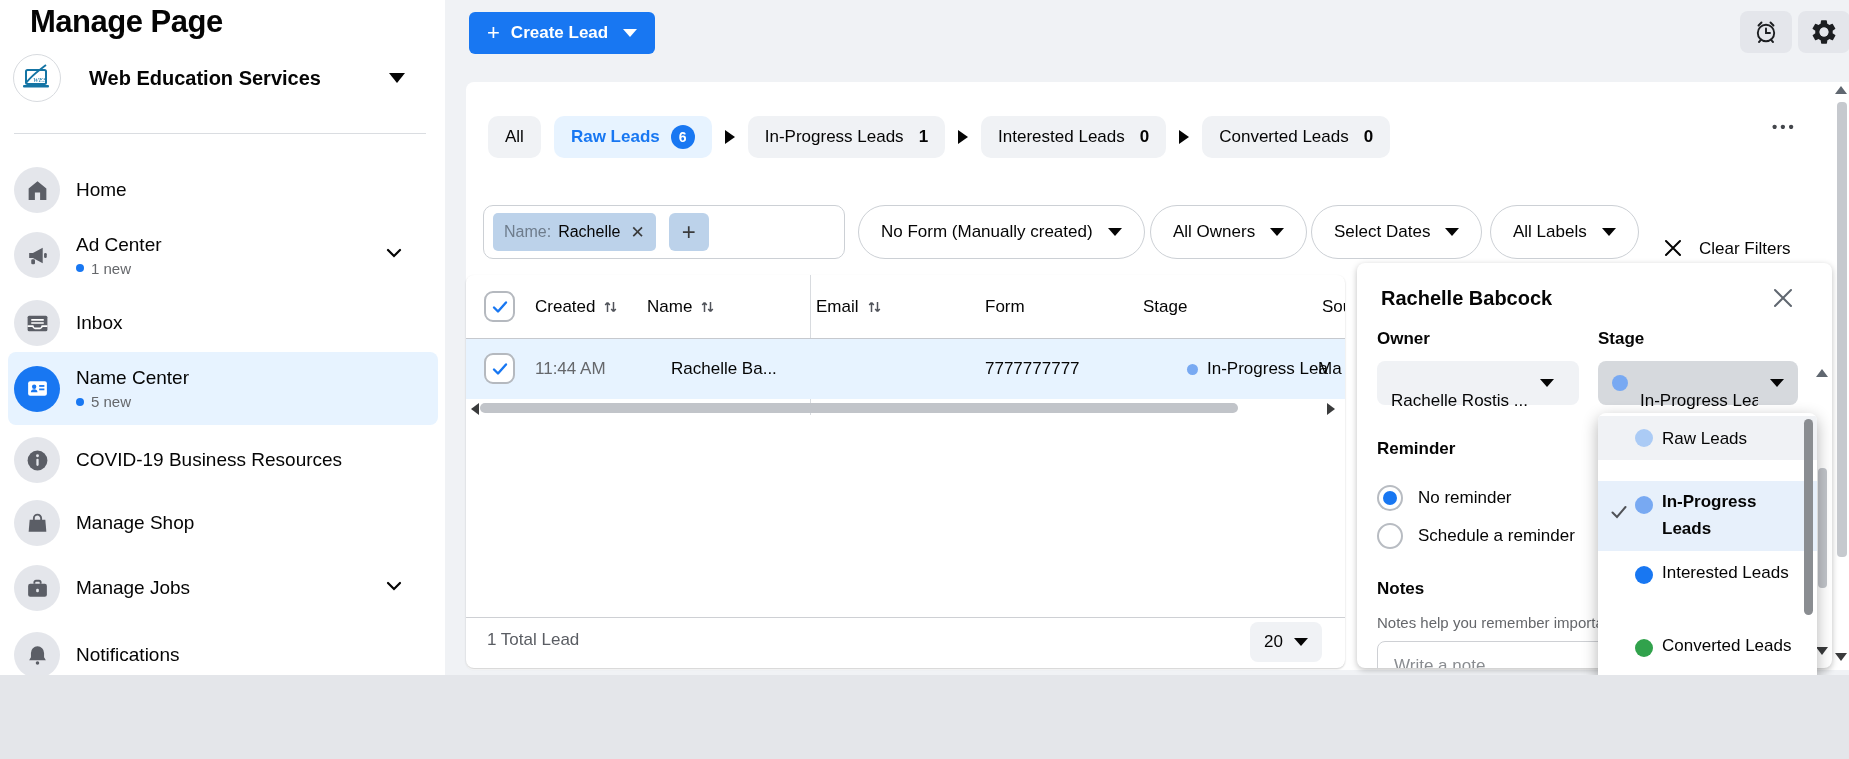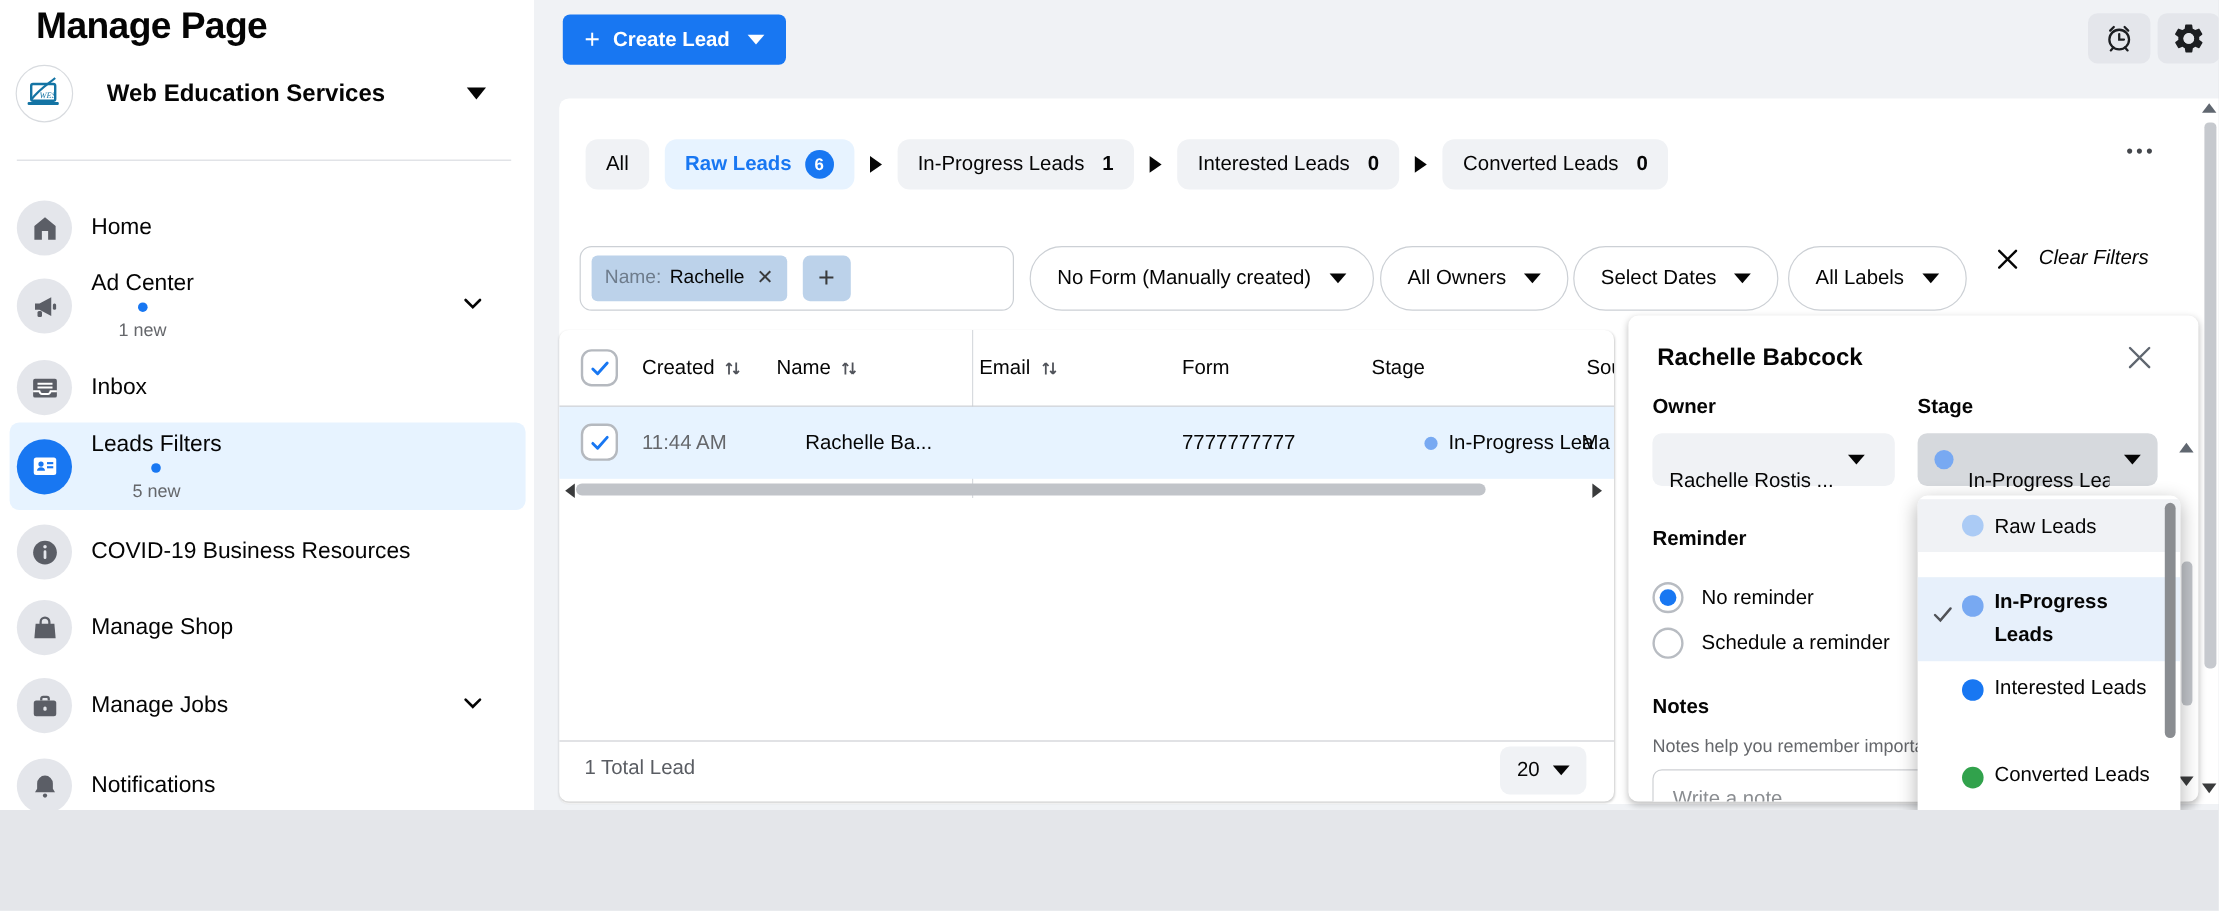--- a/index.html
+++ b/index.html
@@ -20,21 +20,21 @@
   .caret-dn { width:0; height:0; border-left:8px solid transparent; border-right:8px solid transparent; border-top:10px solid #050505; }
   .page-caret { position:absolute; right:18px; top:21px; }
   .sb-div { position:absolute; left:14px; width:412px; height:1px; background:#DADDE1; }
   .sb-item { position:absolute; left:8px; width:430px; border-radius:8px; display:flex; align-items:center; }
   .sb-item.active { background:#E7F3FF; }
   .sb-ico { width:46px; height:46px; border-radius:50%; background:#E4E6EB; display:flex; align-items:center; justify-content:center; margin-left:6px; flex:0 0 auto; }
   .sb-ico svg { width:25px; height:25px; }
   .sb-ico.blue { background:#1877F2; }
   .sb-txt { margin-left:16px; }
   .sb-label { font-size:19px; font-weight:500; }
-  .sb-sub { display:flex; align-items:center; gap:7px; margin-top:4px; font-size:15px; color:#65676B;flex-direction:column; }
+  .sb-sub { display:flex; align-items:center; gap:7px; margin-top:4px; font-size:15px; color:#65676B; }
   .sb-sub .dot { width:8px; height:8px; border-radius:50%; background:#1877F2; }
   .sb-chev { position:absolute; right:34px; }
   .icon-fill { fill:#5B5E66; }
 
   
   .create-btn { position:absolute; left:469px; top:12px; height:42px; padding:0 18px; background:#1877F2; border-radius:6px;
     display:flex; align-items:center; gap:11px; color:#fff; z-index:4; cursor:pointer; }
   .create-plus { font-size:22px; font-weight:400; line-height:1; }
   .create-label { font-size:17px; font-weight:700; }
   .create-caret { width:0; height:0; border-left:7px solid transparent; border-right:7px solid transparent; border-top:8px solid #fff; margin-left:4px; }
@@ -53,21 +53,21 @@
   .more-dots { position:absolute; left:1772px; top:118px; font-size:15px; letter-spacing:3px; color:#44474C; z-index:2; font-weight:700; }
 
   
   .token-box { position:absolute; left:483px; top:205px; width:362px; height:54px; border:1px solid #CCD0D5; border-radius:10px; background:#fff; display:flex; align-items:center; padding-left:9px; gap:13px; z-index:2; }
   .chip { height:38px; background:#BCD2EA; border-radius:5px; display:flex; align-items:center; padding:0 11px; gap:7px; font-size:16px; }
   .chip .fld { color:#6E7C8C; }
   .chip .x { font-size:17px; color:#3A3B3C; margin-left:3px; cursor:pointer; }
   .chip-add { width:40px; height:38px; background:#BCD2EA; border-radius:6px; display:flex; align-items:center; justify-content:center; font-size:24px; color:#3A3B3C; cursor:pointer; }
   .fpill { position:absolute; top:205px; height:54px; border:1px solid #CCD0D5; border-radius:27px; background:#fff; display:inline-flex; align-items:center; padding:0 22px; gap:15px; font-size:17px; z-index:2; cursor:pointer; white-space:nowrap; }
   .fpill .caret-dn { border-left-width:7px; border-right-width:7px; border-top-width:8px; }
-  .clear-filters { position:absolute; left:1662px; top:205px; height:54px; display:flex; align-items:flex-start; gap:15px; font-size:17px; z-index:2; cursor:pointer;font-style:italic; }
+  .clear-filters { position:absolute; left:1662px; top:205px; height:54px; display:flex; align-items:flex-end; gap:15px; font-size:17px; z-index:2; cursor:pointer; }
 
   
   .table-card { position:absolute; left:466px; top:275px; width:879px; height:393px; background:#fff; border-radius:8px; box-shadow:0 1px 2px rgba(0,0,0,.2); overflow:hidden; z-index:2; }
   .chk { position:absolute; left:18px; width:31px; height:31px; border:2px solid #B5B9BF; border-radius:9px; background:#fff; display:flex; align-items:center; justify-content:center; cursor:pointer; }
   .th { position:absolute; top:0; height:63px; display:flex; align-items:center; font-size:17px; color:#050505; gap:8px; }
   .sort svg { display:block; }
   .h-div { position:absolute; left:0; top:63px; width:100%; height:1px; background:#C6C9CE; }
   .v-div { position:absolute; left:344px; top:0; width:1px; height:140px; background:#D8DBDF; }
   .lead-row { position:absolute; left:0; top:64px; width:100%; height:60px; background:#E7F3FF; cursor:pointer; }
   .td { position:absolute; top:0; height:60px; display:flex; align-items:center; font-size:17px; white-space:nowrap; }
@@ -183,21 +183,21 @@
       <div class="sb-ico blue">
         <svg viewBox="0 0 24 24">
             <rect x="3" y="5" width="18" height="14" rx="2" fill="#fff"></rect>
             <circle cx="8.8" cy="10.3" r="2.1" fill="#1877F2"></circle>
             <path d="M5.6 15.6c0-1.7 1.4-2.8 3.2-2.8s3.2 1.1 3.2 2.8z" fill="#1877F2"></path>
             <rect x="13.6" y="8.7" width="5" height="1.7" fill="#1877F2"></rect>
             <rect x="13.6" y="12" width="5" height="1.7" fill="#1877F2"></rect>
           </svg>
       </div>
       <div class="sb-txt">
-        <div class="sb-label">Leads Filters</div>
+        <div class="sb-label">Name Center</div>
         <div class="sb-sub">
             <span class="dot"></span>
             <span>5 new</span>
           </div>
       </div>
     </div>
 
     <div class="sb-item" style="top:431px; height:58px;">
       <div class="sb-ico">
         <svg viewBox="0 0 24 24">

